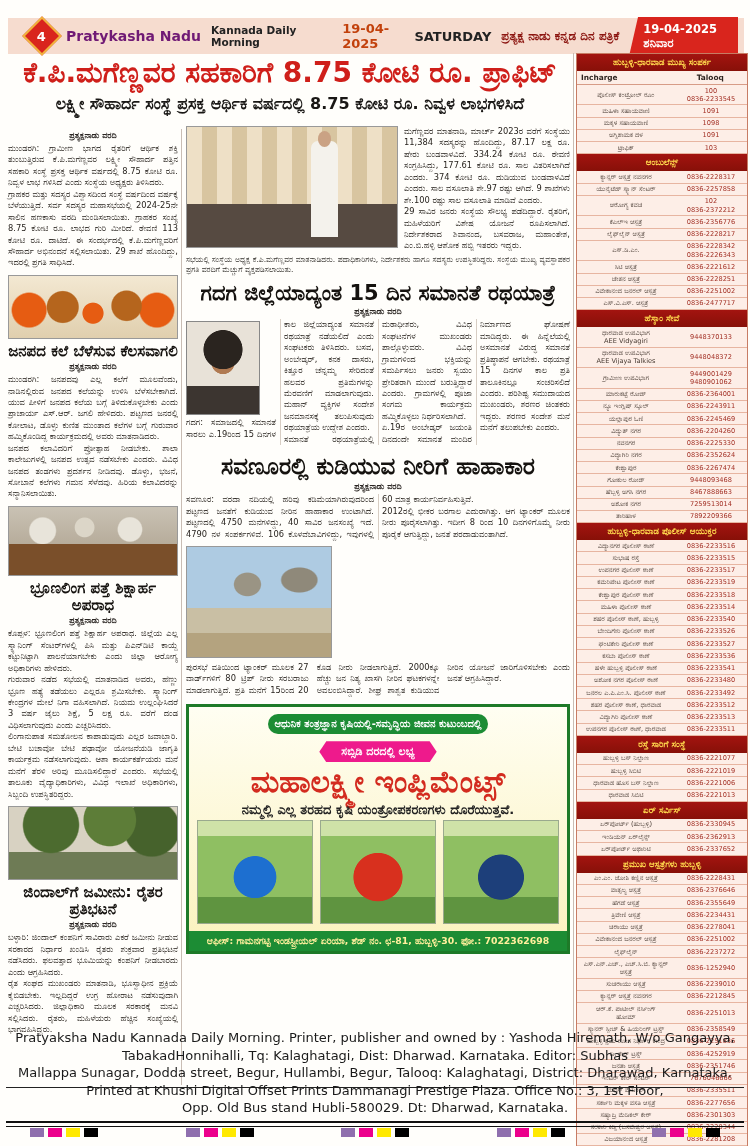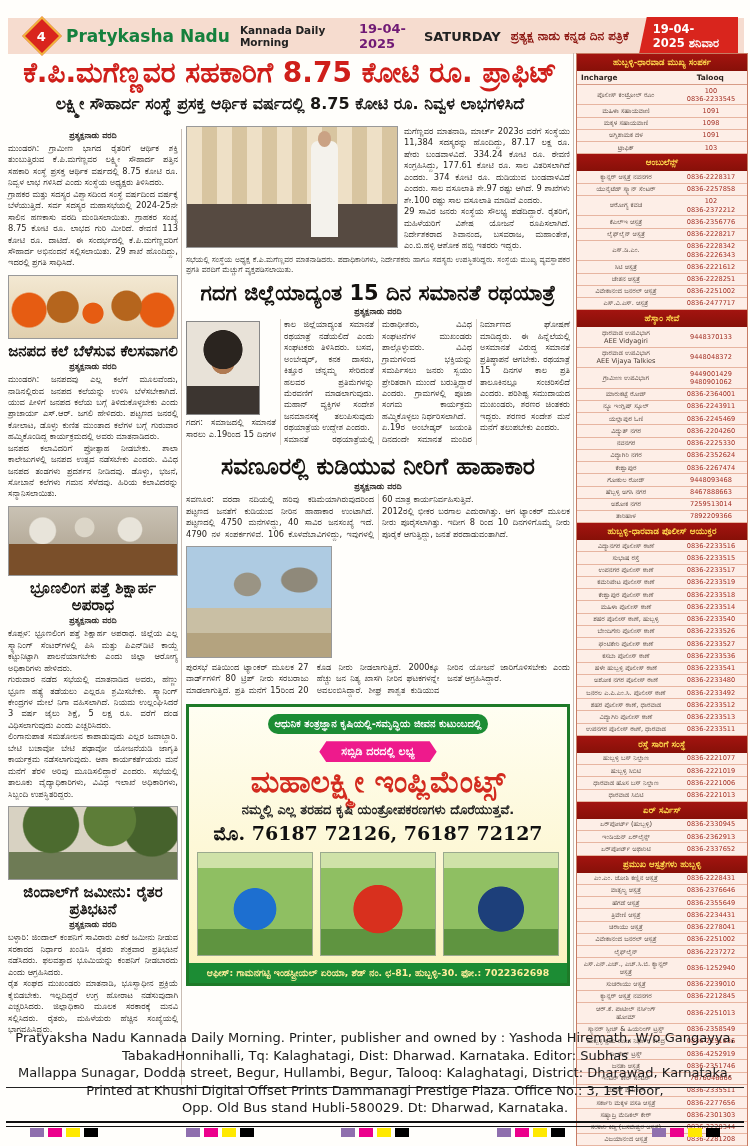--- a/index.html
+++ b/index.html
@@ -4,23 +4,23 @@
 <style>
   html,body{margin:0;padding:0;background:#e8e8e8;}
   .page{position:relative;width:750px;height:1146px;background:#fffefb;margin:0 auto;
         font-family:"DejaVu Sans","Liberation Sans",sans-serif;color:#1c1a18;overflow:hidden;}
   
   .masthead{position:absolute;top:18px;left:8px;right:6px;height:36px;background:#f6dccf;
             display:flex;align-items:center;gap:10px;padding:0 6px;}
   .diamond{width:24px;height:24px;background:#d9251d;transform:rotate(45deg);margin-left:14px;
            border:2px solid #f0b43c;display:flex;align-items:center;justify-content:center;flex:none;}
   .diamond span{transform:rotate(-45deg);color:#fff;font-weight:bold;font-size:13px;}
-  .mh-title{font-size:17px;font-weight:bold;color:#15803d;white-space:nowrap;}
+  .mh-title{font-size:14px;font-weight:bold;color:#701a75;white-space:nowrap;}
   .mh-sub{font-size:10.5px;color:#222;font-weight:bold;}
-  .mh-date{font-size:13px;font-weight:bold;color:#701a75;margin-left:18px;}
+  .mh-date{font-size:13px;font-weight:bold;color:#c2410c;margin-left:18px;}
   .mh-day{font-size:13px;font-weight:bold;color:#222;}
   .mh-kn{font-size:12px;font-weight:bold;color:#8c1510;margin-left:0;white-space:nowrap;}
   .mh-datebox{margin-left:auto;background:#d9251d;color:#fff;font-weight:bold;font-size:11.5px;
               padding:5px 14px;clip-path:polygon(8% 0,100% 0,100% 100%,0 100%);}
   
   .lead-head{position:absolute;top:58px;left:8px;width:564px;}
   .h-main{color:#cf1f1a;font-size:28px;line-height:1.05;font-weight:bold;text-align:center;margin:0;}
   .h-sub{color:#191715;font-size:16px;font-weight:bold;text-align:center;margin:7px 0 0;}
   
   .left-strip{position:absolute;top:129px;left:8px;width:170px;}
@@ -194,21 +194,20 @@
     </div>
     <div class="sav-body2">
       <div class="body">ಪುರಸಭೆ ವತಿಯಿಂದ ಟ್ಯಾಂಕರ್ ಮೂಲಕ 27 ವಾರ್ಡ್‌ಗಳಿಗೆ 80 ಟ್ರಿಪ್ ನೀರು ಸರಬರಾಜು ಮಾಡಲಾಗುತ್ತಿದೆ. ಪ್ರತಿ ಮನೆಗೆ 15ರಿಂದ 20 ಕೊಡ ನೀರು ನೀಡಲಾಗುತ್ತಿದೆ. 2000ಕ್ಕೂ ಹೆಚ್ಚು ಜನ ನಿತ್ಯ ಖಾಸಗಿ ನೀರಿನ ಘಟಕಗಳನ್ನೇ ಅವಲಂಬಿಸಿದ್ದಾರೆ. ಶೀಘ್ರ ಶಾಶ್ವತ ಕುಡಿಯುವ ನೀರಿನ ಯೋಜನೆ ಜಾರಿಗೊಳಿಸಬೇಕು ಎಂದು ಜನತೆ ಆಗ್ರಹಿಸಿದ್ದಾರೆ.</div>
     </div>
 
     <div class="ad">
       <div class="ad-pill">ಆಧುನಿಕ ತಂತ್ರಜ್ಞಾನ ಕೃಷಿಯಲ್ಲಿ-ಸಮೃದ್ಧಿಯ ಜೀವನ ಕುಟುಂಬದಲ್ಲಿ</div>
       <div class="ad-ribbon">ಸಬ್ಸಿಡಿ ದರದಲ್ಲಿ ಲಭ್ಯ</div>
       <div class="ad-title">ಮಹಾಲಕ್ಷ್ಮೀ ಇಂಪ್ಲಿಮೆಂಟ್ಸ್</div>
       <div class="ad-sub">ನಮ್ಮಲ್ಲಿ ಎಲ್ಲ ತರಹದ ಕೃಷಿ ಯಂತ್ರೋಪಕರಣಗಳು ದೊರೆಯುತ್ತವೆ.</div>
-      <div class="ad-phone">ಮೊ. 76187 72126, 76187 72127</div>
       <div class="ad-imgs">
         <div class="ad-img plough"></div>
         <div class="ad-img tiller"></div>
         <div class="ad-img trailer"></div>
       </div>
       <div class="ad-bar">ಆಫೀಸ್: ಗಾಮನಗಟ್ಟಿ ಇಂಡಸ್ಟ್ರೀಯಲ್ ಏರಿಯಾ, ಶೆಡ್ ನಂ. ಛ-81, ಹುಬ್ಬಳ್ಳಿ-30. ಫೋ.: 7022362698</div>
     </div>
   </div>
 
   <div class="sidebar">

